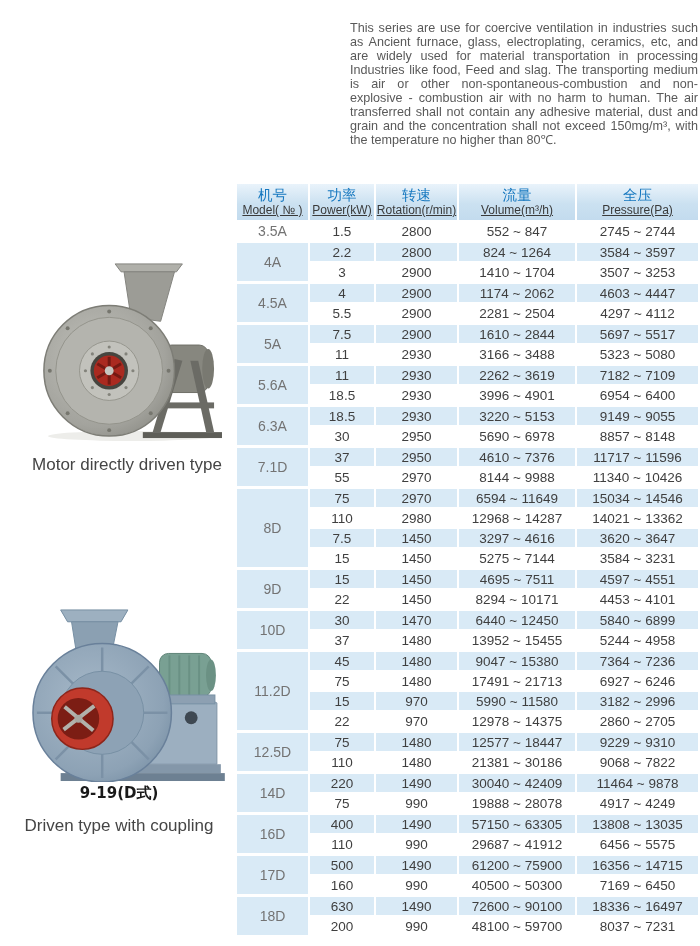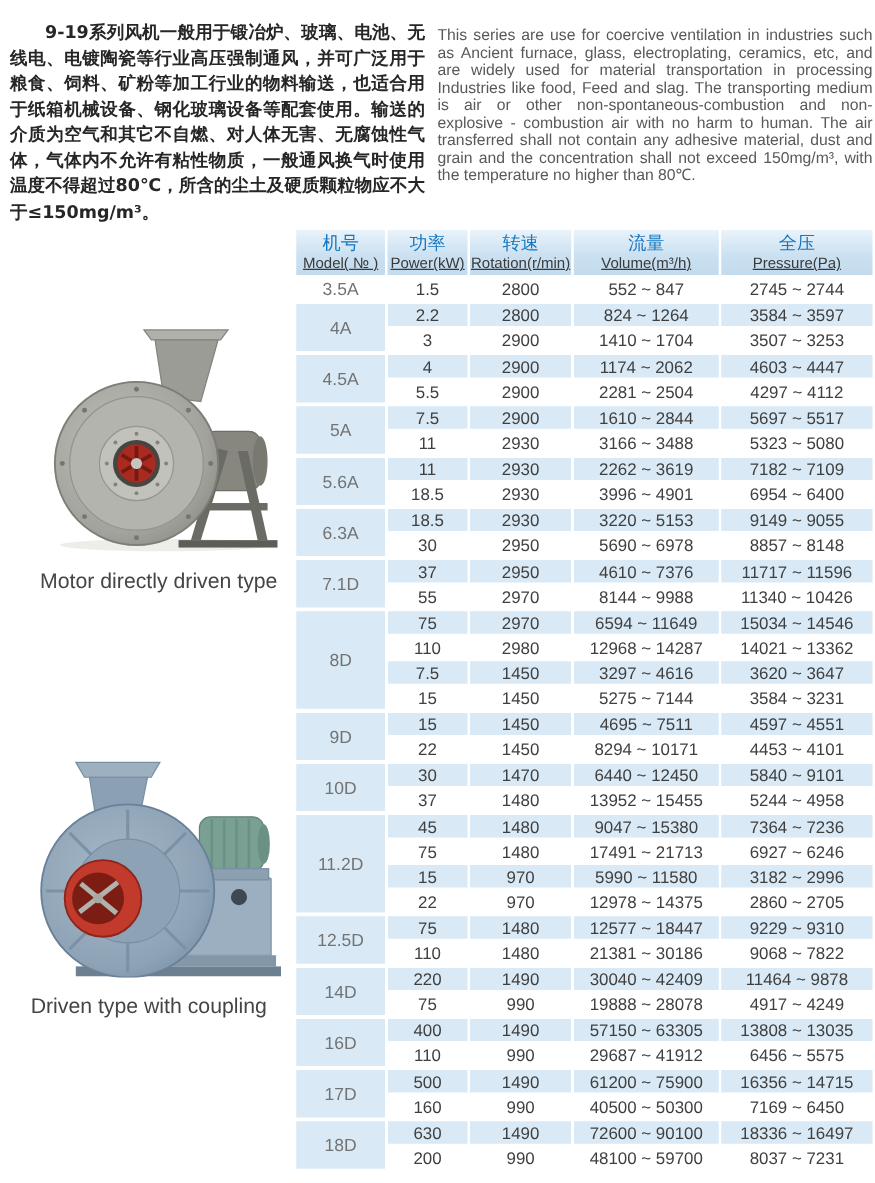--- a/index.html
+++ b/index.html
@@ -37,21 +37,20 @@
   .spec .blue{background:#d9eaf6;}
   .spec tr.gstart td{border-top:3px solid #fff;}
   .spec tr.inner  td{border-top:2px solid #fff;}
   .spec .c1,.spec .c2,.spec .c3,.spec .c4{border-left:2px solid #fff;}
 </style>
 </head>
 <body>
 
 <div class="page">
 
-  <p class="intro-cn">9-19系列风机一般用于锻冶炉、玻璃、电池、无线电、电镀陶瓷等行业高压强制通风，并可广泛用于粮食、饲料、矿粉等加工行业的物料输送，也适合用于纸箱机械设备、钢化玻璃设备等配套使用。输送的介质为空气和其它不自燃、对人体无害、无腐蚀性气体，气体内不允许有粘性物质，一般通风换气时使用温度不得超过80℃，所含的尘土及硬质颗粒物应不大于≤150mg/m³。</p>
   <p class="intro-en">This series are use for coercive ventilation in industries such as Ancient furnace, glass, electroplating, ceramics, etc, and are widely used for material transportation in processing Industries like food, Feed and slag. The transporting medium is air or other non-spontaneous-combustion and non- explosive - combustion air with no harm to human. The air transferred shall not contain any adhesive material, dust and grain and the concentration shall not exceed 150mg/m³, with the temperature no higher than 80℃.</p>
 
   <div class="fig fig-a">
     <svg class="fig-img" width="198" height="186" viewBox="0 0 200 188" aria-hidden="true">
       <defs>
         <radialGradient id="gA" cx="40%" cy="40%" r="75%">
           <stop offset="0%" stop-color="#c0c0ba"></stop>
             <stop offset="70%" stop-color="#a3a39d"></stop>
           <stop offset="100%" stop-color="#86867f"></stop>
         </radialGradient>
@@ -174,20 +173,21 @@
       <g>
         <circle cx="72" cy="116" r="31" fill="#c13a2c" stroke="#8e251a" stroke-width="1.5"></circle>
         <circle cx="68" cy="116" r="21" fill="#7c1d14"></circle>
         <g stroke="#b2b2ac" stroke-width="4">
           <line x1="54" y1="104" x2="83" y2="128"></line>
           <line x1="84" y1="103" x2="53" y2="127"></line>
         </g>
         <circle cx="68" cy="116" r="4" fill="#a8a8a2"></circle>
       </g>
     </svg>
+    <div class="fig-title">9-19(D式)</div>
     <div class="fig-sub">Driven type with coupling</div>
   </div>
 
   <table class="spec">
     <colgroup>
       <col style="width:72px">
         <col style="width:66px">
         <col style="width:83px">
       <col style="width:118px">
         <col style="width:122px">
@@ -338,21 +338,21 @@
           <td class="c1">22</td>
           <td class="c2">1450</td>
           <td class="c3">8294 ~ 10171</td>
           <td class="c4">4453 ~ 4101</td>
         </tr>
         <tr class="gstart">
           <td rowspan="2" class="c0 blue">10D</td>
           <td class="c1 blue">30</td>
           <td class="c2 blue">1470</td>
           <td class="c3 blue">6440 ~ 12450</td>
-          <td class="c4 blue">5840 ~ 9101</td>
+          <td class="c4 blue">5840 ~ 6899</td>
         </tr>
         <tr class="inner">
           <td class="c1">37</td>
           <td class="c2">1480</td>
           <td class="c3">13952 ~ 15455</td>
           <td class="c4">5244 ~ 4958</td>
         </tr>
         <tr class="gstart">
           <td rowspan="4" class="c0 blue">11.2D</td>
           <td class="c1 blue">45</td>

